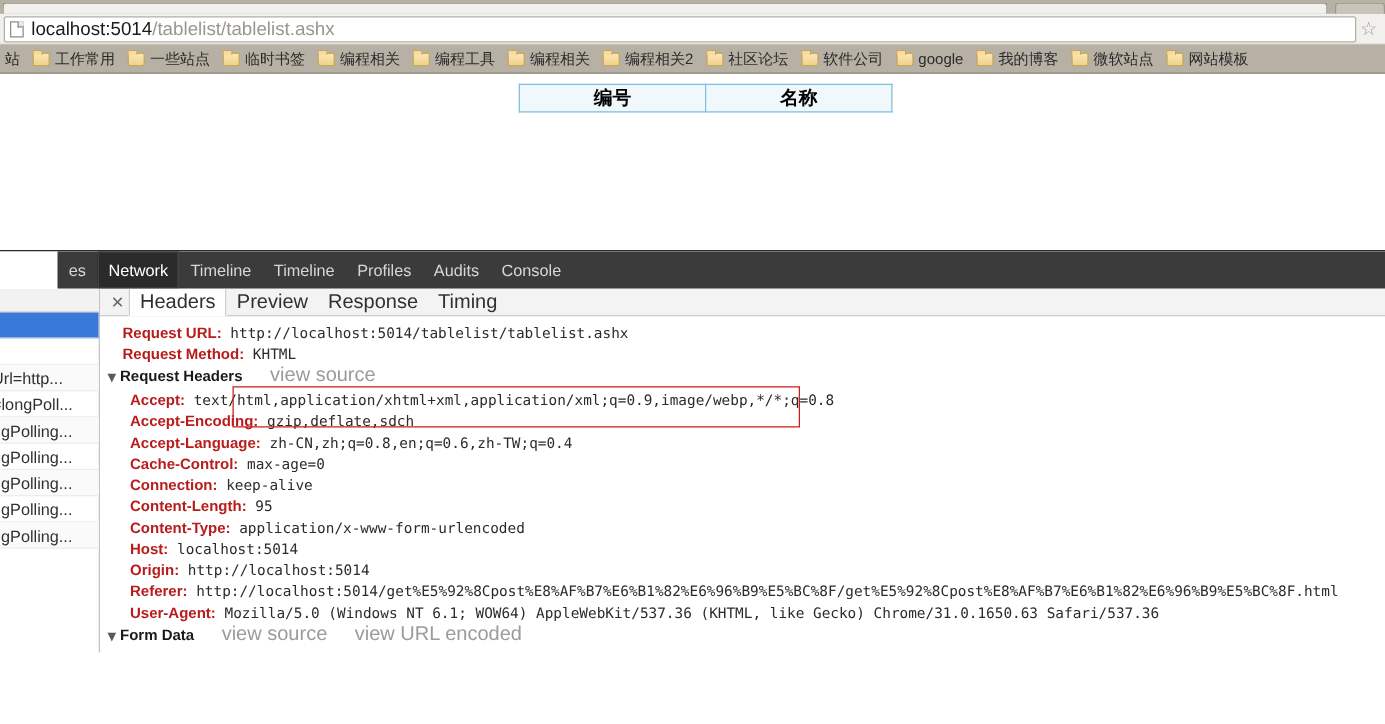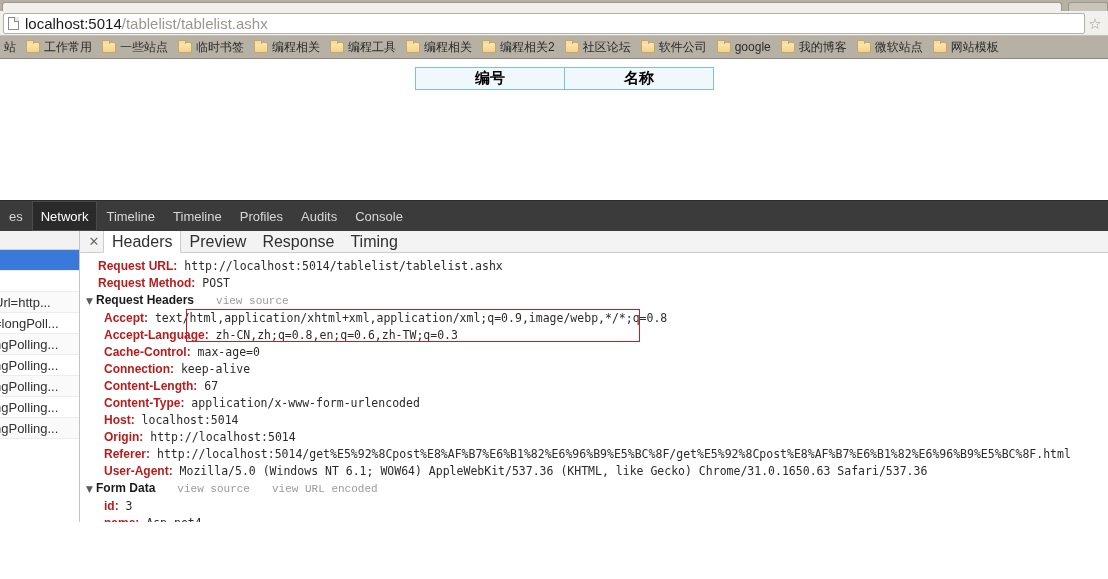--- a/index.html
+++ b/index.html
@@ -165,20 +165,21 @@
   }
 
   
   #devtools {
     position: absolute;
     top: 200px; left: 0;
     width: 1108px; height: 322px;
     background: #fff;
     border-top: 1px solid #2b2b2b;
     overflow: hidden;
+    padding-left: 46px;
   }
   #dt-toolbar {
     height: 30px;
     background: #3b3b3b;
     display: flex;
     align-items: center;
     overflow: hidden;
     white-space: nowrap;
     padding-left: 0;
   }
@@ -309,22 +310,22 @@
     color: #1a1a1a;
   }
   .tri {
     display: inline-block;
     width: 10px;
     color: #5a5a5a;
     font-size: 9px;
     font-family: "DejaVu Sans", sans-serif;
   }
   .view-source {
-    font-family: Liberation Mono, monospace;
-    font-size: 11px;
+    font-family: Liberation Sans, sans-serif;
+    font-size: 16px;
     color: #9b9b9b;
     padding-left: 22px;
   }
   .status-dot {
     display: inline-block;
     width: 9px; height: 9px;
     border-radius: 50%;
     background: radial-gradient(circle at 35% 30%, #7ddc6f, #1a9d26 70%);
     vertical-align: -1px;
     margin: 0 3px 0 1px;
@@ -474,34 +475,35 @@
       <div id="headers-content">
         <div id="hdr-stack">
 
           <div class="hdr-line indent1">
             <span class="hdr-name">Request URL:</span>
             <span class="hdr-val">http://localhost:5014/tablelist/tablelist.ashx</span>
           </div>
 
           <div class="hdr-line indent1">
             <span class="hdr-name">Request Method:</span>
-            <span class="hdr-val">POST</span>
+            <span class="hdr-val">KHTML</span>
           </div>
 
 
           <div class="hdr-line">
             <span class="tri">▼</span><span class="section-title">Request Headers</span><span class="view-source">view source</span>
           </div>
 
           <div id="req-hdr-items">
               <div class="hdr-line indent2"><span class="hdr-name">Accept:</span><span class="hdr-val"> text/html,application/xhtml+xml,application/xml;q=0.9,image/webp,*/*;q=0.8</span></div>
-              <div class="hdr-line indent2"><span class="hdr-name">Accept-Language:</span><span class="hdr-val"> zh-CN,zh;q=0.8,en;q=0.6,zh-TW;q=0.3</span></div>
+              <div class="hdr-line indent2"><span class="hdr-name">Accept-Encoding:</span><span class="hdr-val"> gzip,deflate,sdch</span></div>
+              <div class="hdr-line indent2"><span class="hdr-name">Accept-Language:</span><span class="hdr-val"> zh-CN,zh;q=0.8,en;q=0.6,zh-TW;q=0.4</span></div>
               <div class="hdr-line indent2"><span class="hdr-name">Cache-Control:</span><span class="hdr-val"> max-age=0</span></div>
               <div class="hdr-line indent2"><span class="hdr-name">Connection:</span><span class="hdr-val"> keep-alive</span></div>
-              <div class="hdr-line indent2"><span class="hdr-name">Content-Length:</span><span class="hdr-val"> 67</span></div>
+              <div class="hdr-line indent2"><span class="hdr-name">Content-Length:</span><span class="hdr-val"> 95</span></div>
               <div class="hdr-line indent2"><span class="hdr-name">Content-Type:</span><span class="hdr-val"> application/x-www-form-urlencoded</span></div>
               <div class="hdr-line indent2"><span class="hdr-name">Host:</span><span class="hdr-val"> localhost:5014</span></div>
               <div class="hdr-line indent2"><span class="hdr-name">Origin:</span><span class="hdr-val"> http://localhost:5014</span></div>
               <div class="hdr-line indent2"><span class="hdr-name">Referer:</span><span class="hdr-val"> http://localhost:5014/get%E5%92%8Cpost%E8%AF%B7%E6%B1%82%E6%96%B9%E5%BC%8F/get%E5%92%8Cpost%E8%AF%B7%E6%B1%82%E6%96%B9%E5%BC%8F.html</span></div>
               <div class="hdr-line indent2"><span class="hdr-name">User-Agent:</span><span class="hdr-val"> Mozilla/5.0 (Windows NT 6.1; WOW64) AppleWebKit/537.36 (KHTML, like Gecko) Chrome/31.0.1650.63 Safari/537.36</span></div>
             </div>
 
           <div class="hdr-line">
             <span class="tri">▼</span><span class="section-title">Form Data</span><span class="view-source">view source</span><span class="view-source">view URL encoded</span>
           </div>

